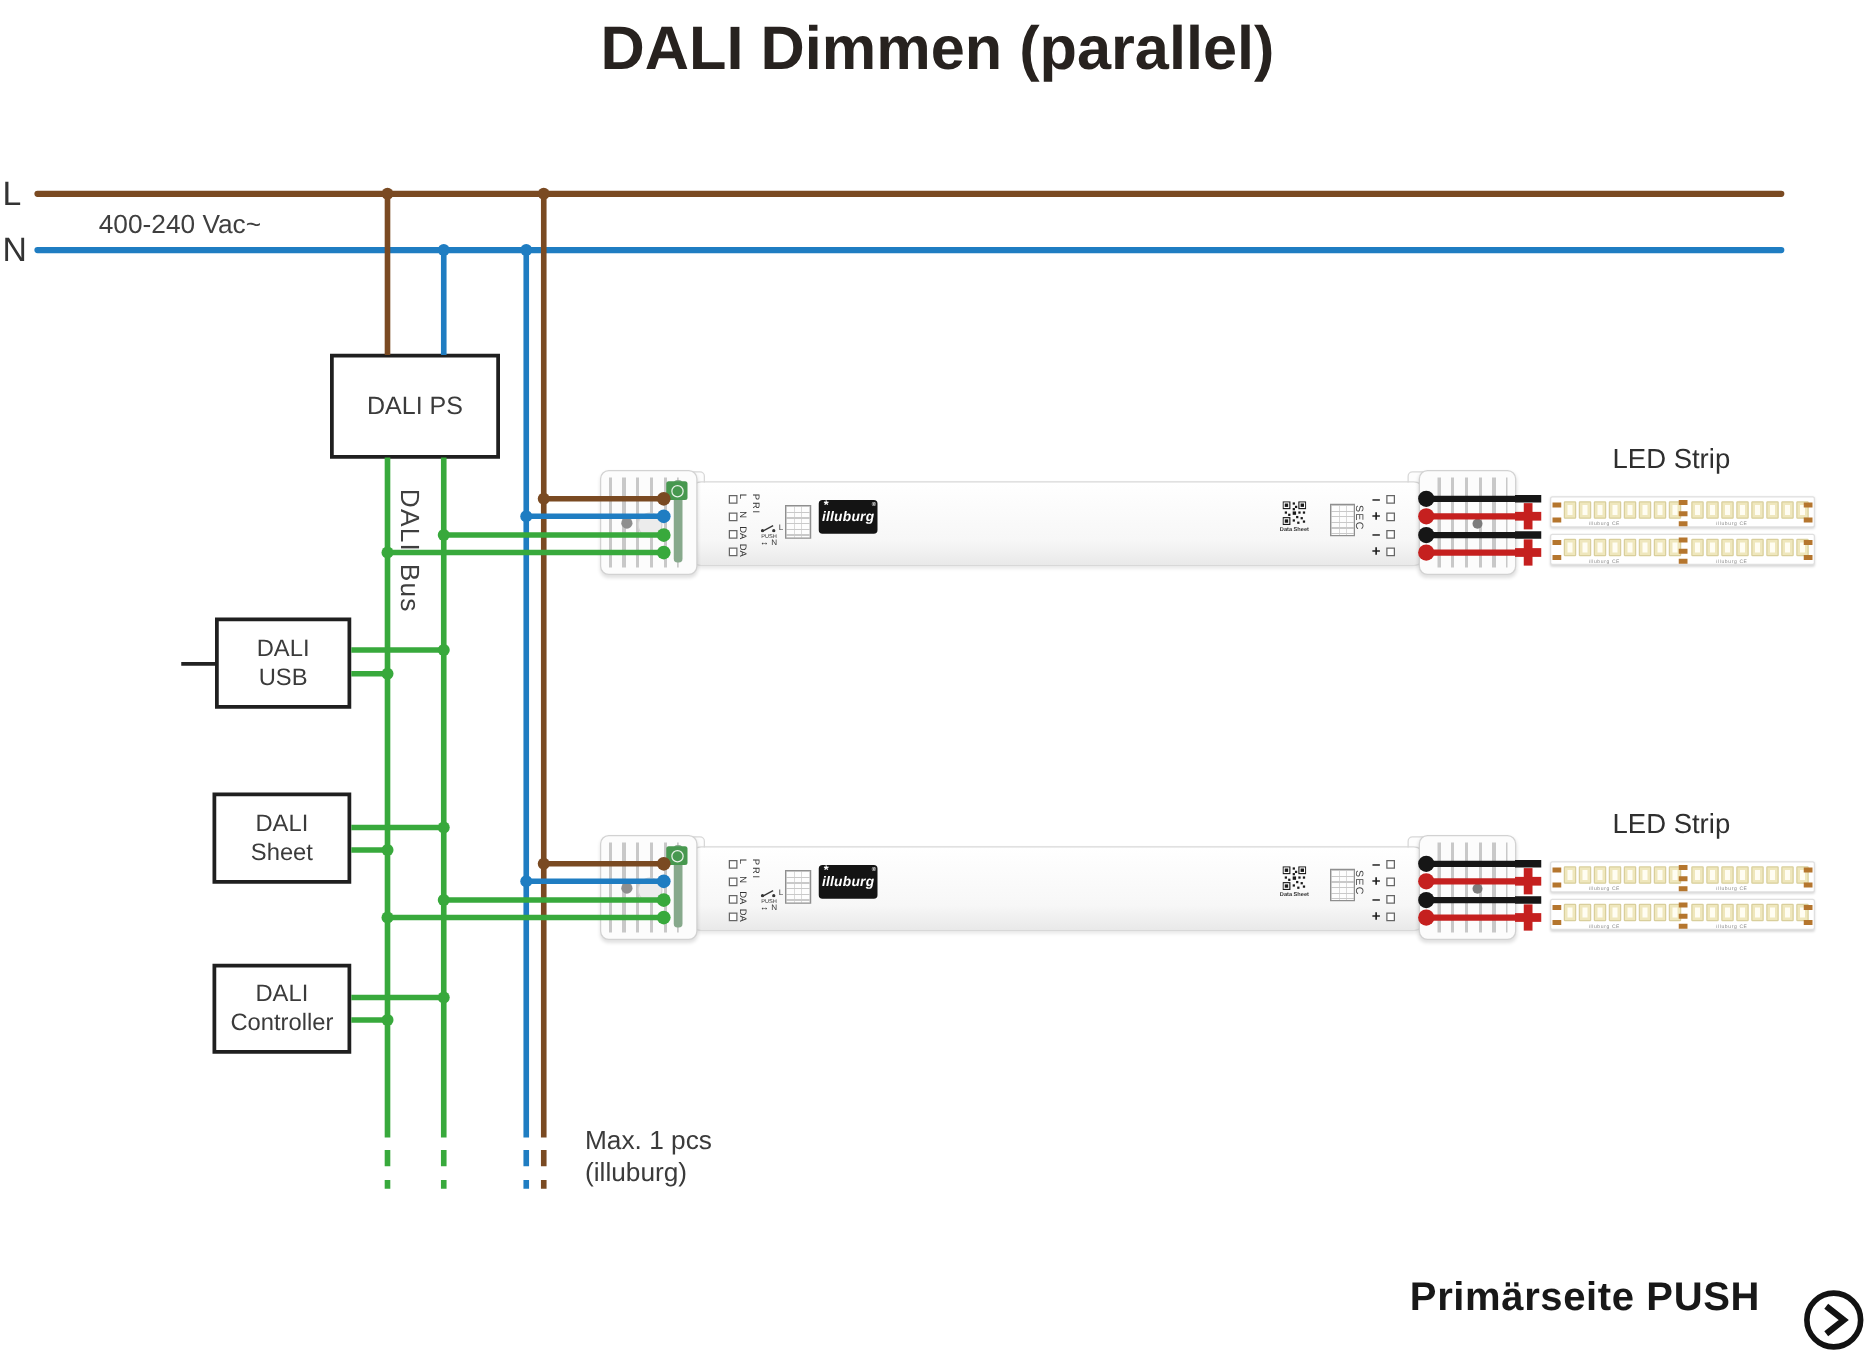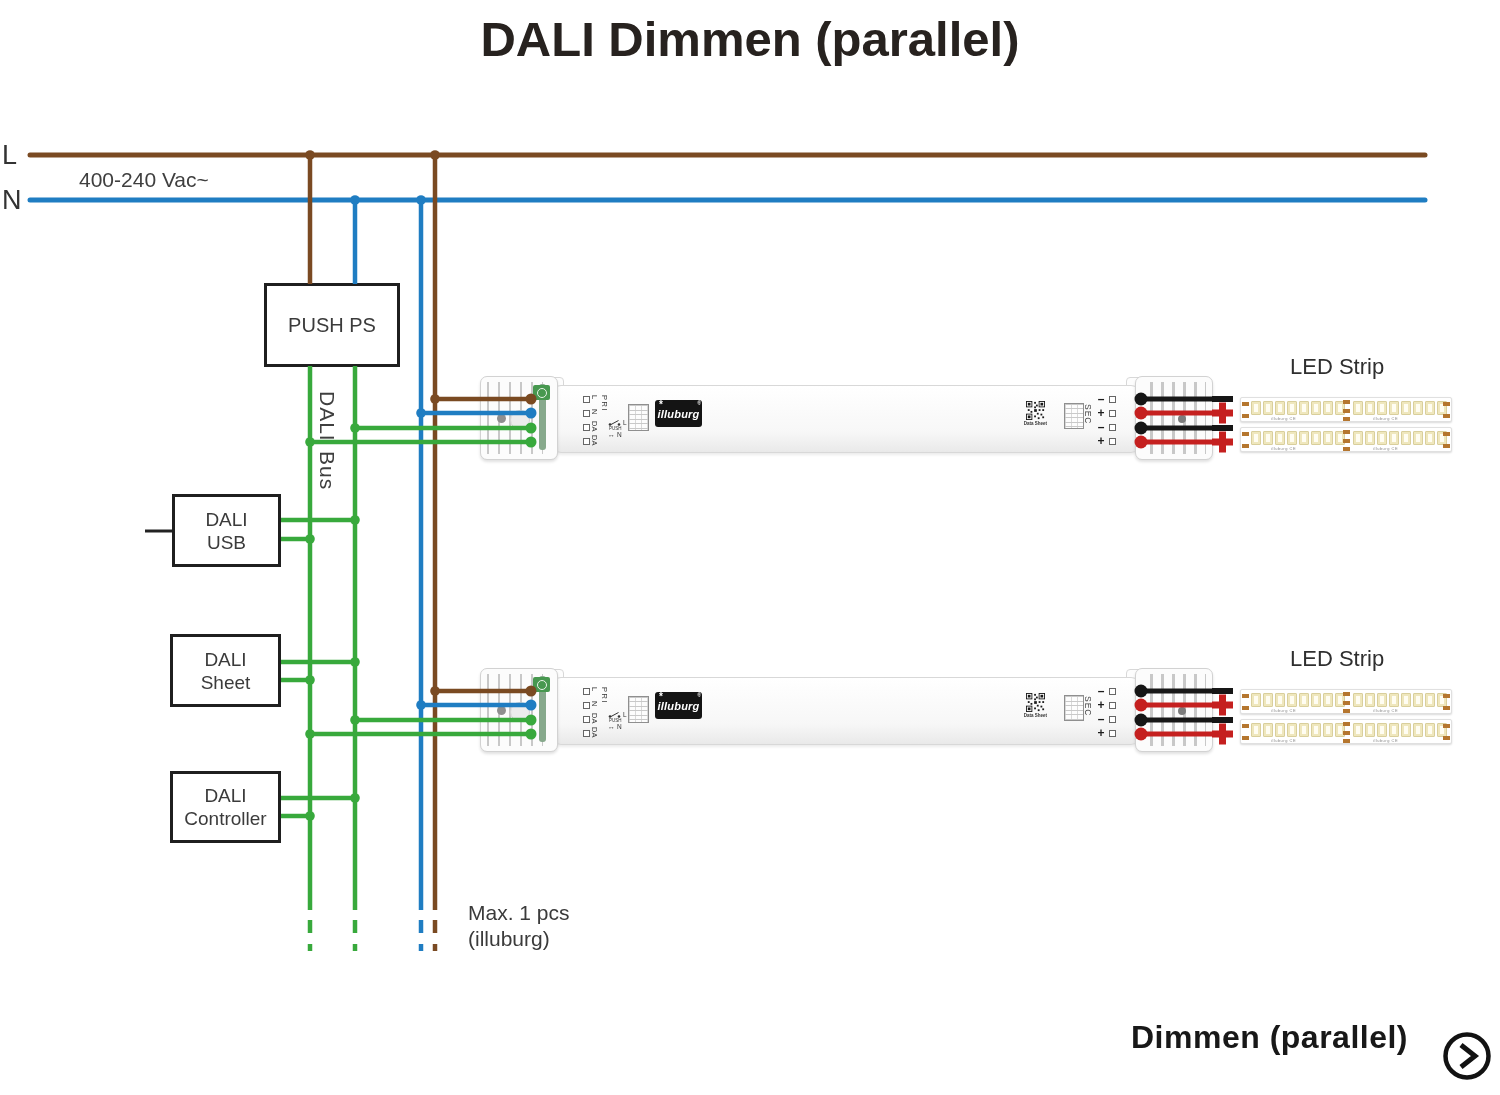--- a/index.html
+++ b/index.html
@@ -129,21 +129,21 @@
   <div class="title">DALI Dimmen (parallel)</div>
 
   <div class="lbl l-label">L</div>
   <div class="lbl n-label">N</div>
   <div class="lbl voltage">400-240 Vac~</div>
 
   <div class="vtext bus-dali">DALI</div>
   <div class="vtext bus-bus">Bus</div>
 
   <div class="nbox box-daps">
-    <span>PUSH PS</span>
+    <span>DALI PS</span>
   </div>
   <div class="nbox box-usb">
     <span>DALI</span>
     <span>USB</span>
   </div>
   <div class="nbox box-master">
     <span>DALI</span>
     <span>Sheet</span>
   </div>
   <div class="nbox box-controller">
@@ -462,21 +462,21 @@
 
   <div class="ledstrip-label lsl-1">LED Strip</div>
   <div class="ledstrip-label lsl-2">LED Strip</div>
 
   <div class="max-note">
     <div>Max. 1 pcs</div>
     <div>(illuburg)</div>
   </div>
 
   <div class="footer-text">
-    <div>Dimmen (parallel)</div>
+    <div>Primärseite PUSH</div>
   </div>
   <svg class="footer-arrow" width="52" height="52" viewBox="0 0 52 52">
     <circle cx="26" cy="26" r="21.5" fill="none" stroke="#121212" stroke-width="4.5"></circle>
     <path d="M20,15 L34,26 L20,37" fill="none" stroke="#121212" stroke-width="5" stroke-linejoin="miter"></path>
   </svg>
 
   <svg class="wiring" width="1500" height="1095" viewBox="0 0 1500 1095">
     <g>
       <line class="wB5" x1="30" y1="155" x2="1425" y2="155"></line>
       <line class="wU5" x1="30" y1="200" x2="1425" y2="200"></line>

